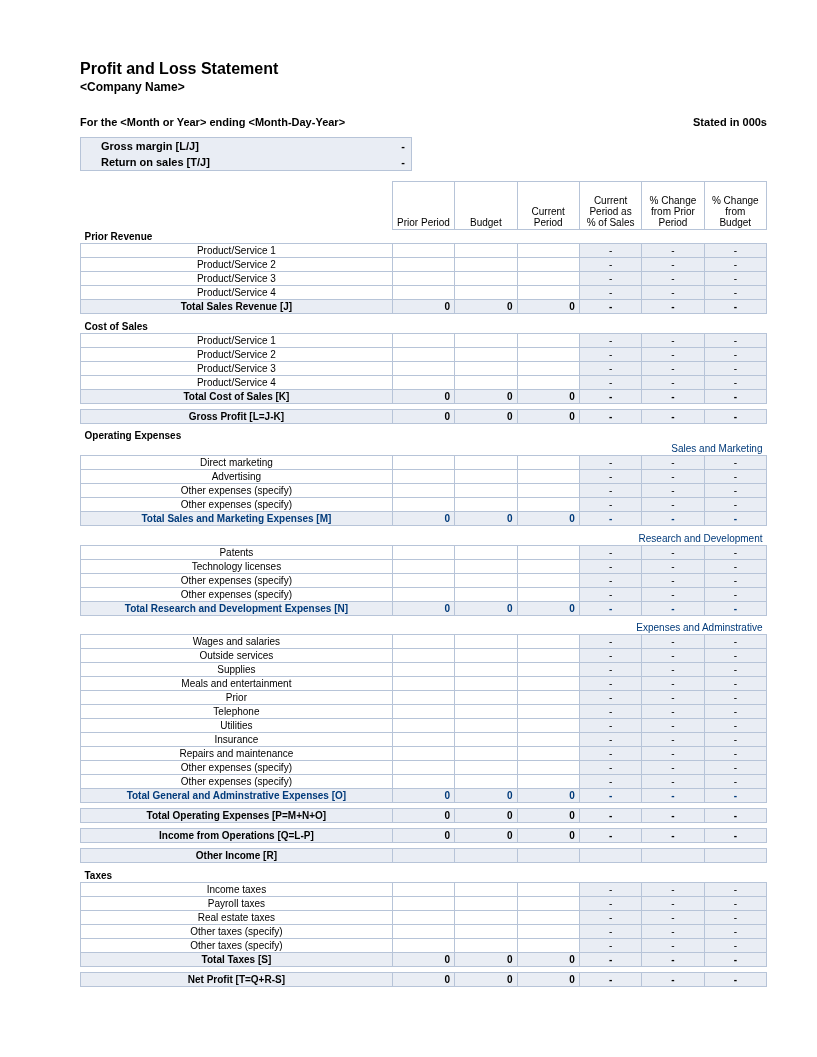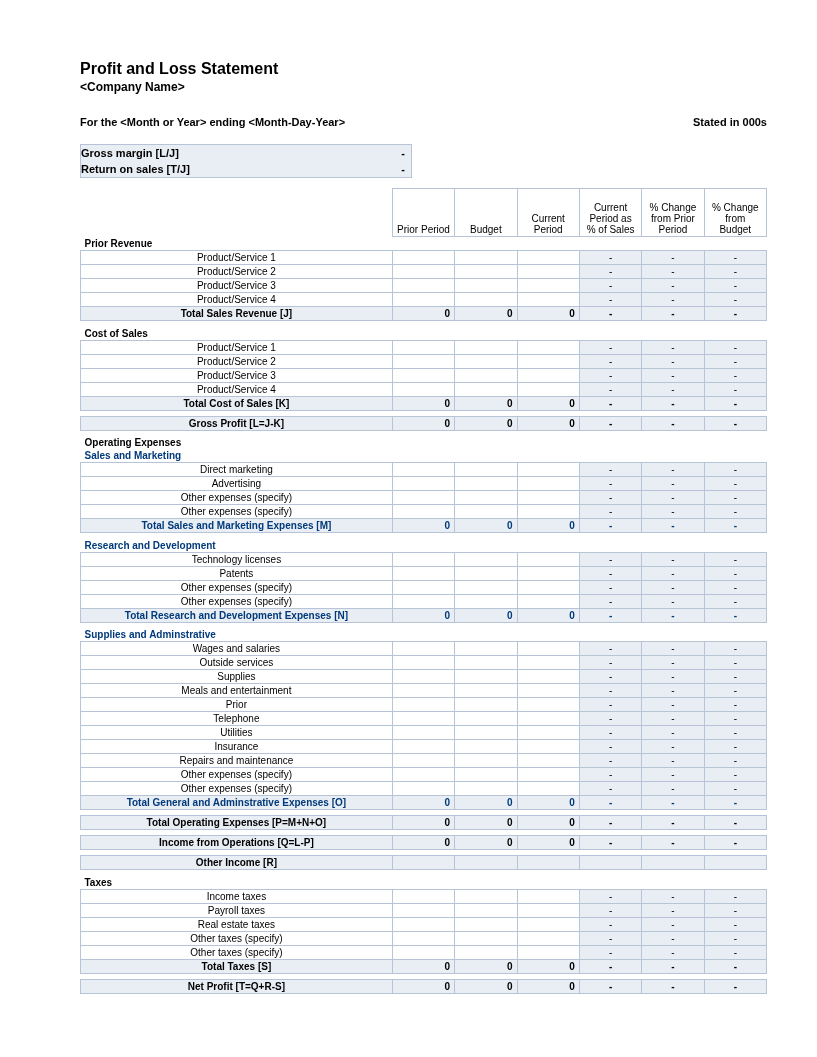--- a/index.html
+++ b/index.html
@@ -19,38 +19,38 @@
   }
   .company {
     font-size: 12px;
     font-weight: bold;
     margin-bottom: 22px;
   }
   .period-row {
     display: flex;
     font-size: 11px;
     font-weight: bold;
-    margin-bottom: 16px;
+    margin-bottom: 9px;
   }
   .period-row .period { flex: 1; }
   .period-row .stated { width: 200px; text-align: right; }
   .metrics {
     display: inline-block;
     background: #e9edf4;
     border: 1px solid #b7c4d8;
     margin-bottom: 10px;
   }
   .metrics .mrow {
     display: flex;
     font-size: 11px;
     font-weight: bold;
   }
   .metrics .mlabel {
     width: 220px;
-    padding: 2px 0;
+    padding: 2px 20px;
   }
   .metrics .mval {
     width: 110px;
     padding: 2px 6px;
     text-align: right;
   }
   table.pl {
     border-collapse: collapse;
     width: 100%;
     table-layout: fixed;
@@ -67,21 +67,21 @@
     height: 48px;
     line-height: 1.1;
   }
   table.pl th.label-col {
     border: none;
   }
   table.pl .col-label { width: 280px; }
   table.pl .col-num { width: 56px; }
   td.label { text-align: center; border: 1px solid #b7c4d8; }
   td.section { text-align: left; font-weight: bold; font-size: 11px; padding-top: 10px; border: none; }
-  td.subsection { text-align: left; font-weight: bold; color: #003a7a; font-size: 10px; border: none; padding-top: 6px;}
+  td.subsection { text-align: right; font-weight: normal; color: #003a7a; font-size: 10px; border: none; padding-top: 6px;}
   td.num { text-align: right; border: 1px solid #b7c4d8; }
   td.shaded { background: #e9edf4; }
   td.dash { text-align: center; border: 1px solid #b7c4d8; }
   tr.total td.label,
   tr.total td.num,
   tr.total td.dash { font-weight: bold; background: #e9edf4; border: 1px solid #b7c4d8;}
   tr.subsection-total td.label,
   tr.subsection-total td.num,
   tr.subsection-total td.dash { font-weight: bold; color: #003a7a; background: #e9edf4; border: 1px solid #b7c4d8;}
   tr.spacer td { border: none; height: 6px; }
@@ -298,30 +298,30 @@
         <td class="dash">-</td>
         <td class="dash">-</td>
       </tr>
       <tr class="spacer">
         <td colspan="7"></td>
       </tr>
       <tr>
         <td class="subsection" colspan="7">Research and Development</td>
       </tr>
       <tr class="data">
+        <td class="label">Patents</td>
+        <td class="num"></td>
+        <td class="num"></td>
+        <td class="num"></td>
+        <td class="dash shaded">-</td>
+        <td class="dash shaded">-</td>
+        <td class="dash shaded">-</td>
+      </tr>
+      <tr class="data">
         <td class="label">Technology licenses</td>
-        <td class="num"></td>
-        <td class="num"></td>
-        <td class="num"></td>
-        <td class="dash shaded">-</td>
-        <td class="dash shaded">-</td>
-        <td class="dash shaded">-</td>
-      </tr>
-      <tr class="data">
-        <td class="label">Patents</td>
         <td class="num"></td>
         <td class="num"></td>
         <td class="num"></td>
         <td class="dash shaded">-</td>
         <td class="dash shaded">-</td>
         <td class="dash shaded">-</td>
       </tr>
       <tr class="data">
         <td class="label">Other expenses (specify)</td>
         <td class="num"></td>
@@ -346,21 +346,21 @@
         <td class="num">0</td>
         <td class="num">0</td>
         <td class="dash">-</td>
         <td class="dash">-</td>
         <td class="dash">-</td>
       </tr>
       <tr class="spacer">
         <td colspan="7"></td>
       </tr>
       <tr>
-        <td class="subsection" colspan="7">Supplies and Adminstrative</td>
+        <td class="subsection" colspan="7">Expenses and Adminstrative</td>
       </tr>
       <tr class="data">
         <td class="label">Wages and salaries</td>
         <td class="num"></td>
         <td class="num"></td>
         <td class="num"></td>
         <td class="dash shaded">-</td>
         <td class="dash shaded">-</td>
         <td class="dash shaded">-</td>
       </tr>

